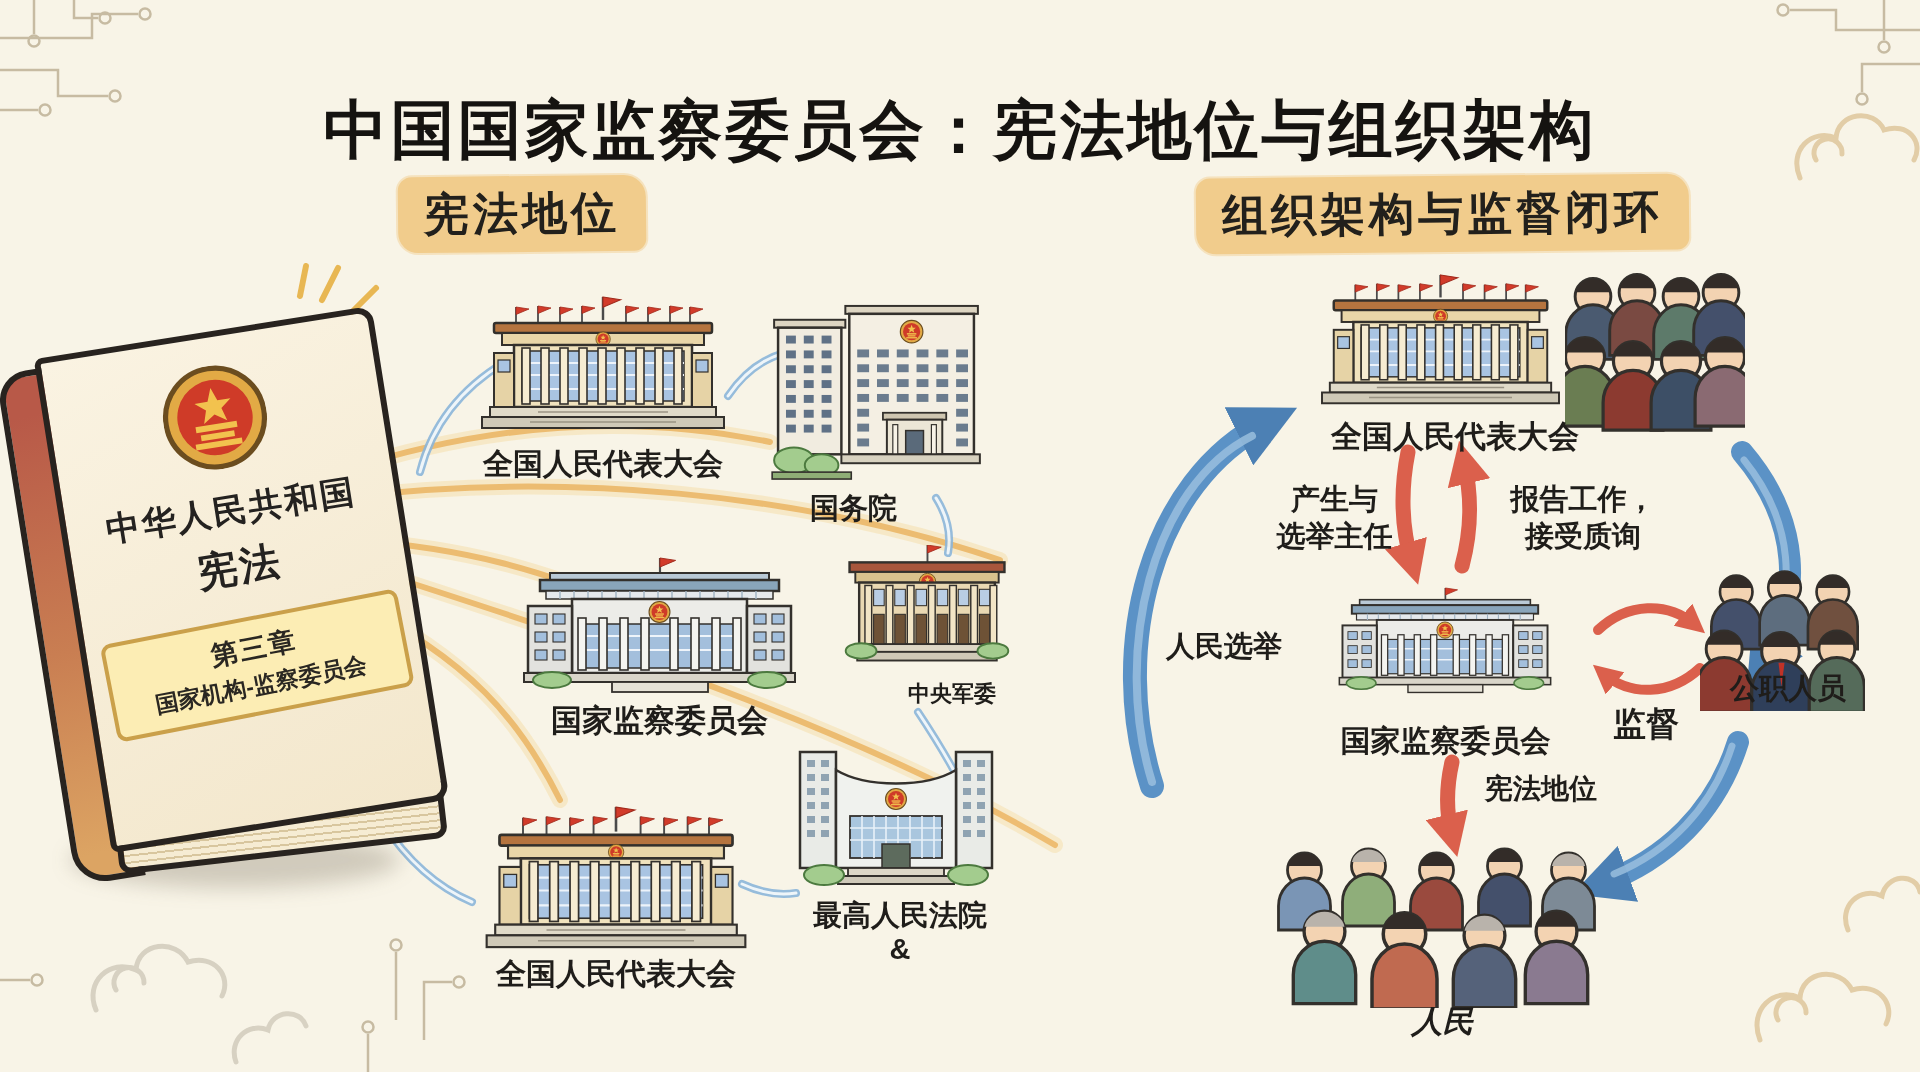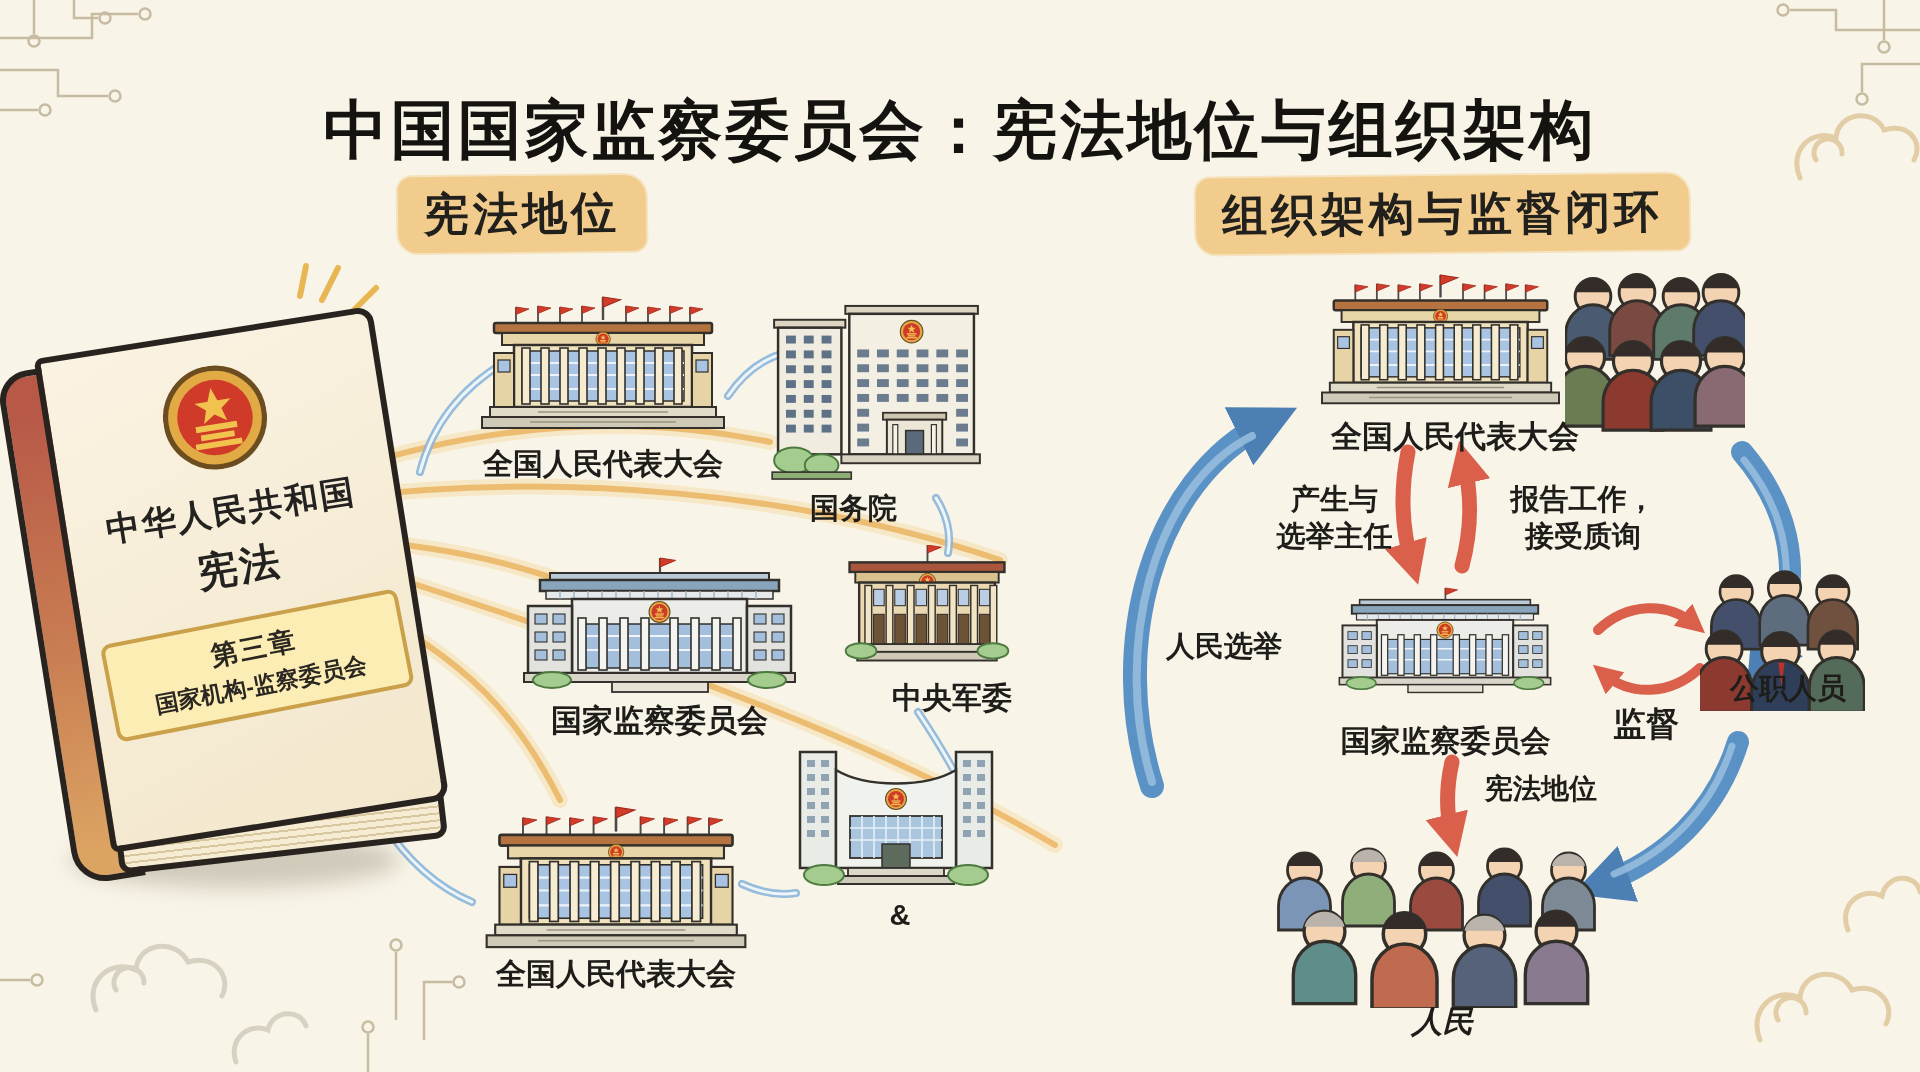--- a/index.html
+++ b/index.html
@@ -444,31 +444,32 @@
   <div class="node-label" style="left:766px;top:492px;width:175px;font-size:29px;">国务院</div>
 
   <svg class="bld" style="left:512px;top:556px;" width="295" height="140" viewBox="0 0 295 140">
       <use href="#gov-hall"></use>
     </svg>
   <div class="node-label" style="left:512px;top:703px;width:295px;font-size:31px;">国家监察委员会</div>
 
   <svg class="bld" style="left:838px;top:545px;" width="178" height="130" viewBox="0 0 185 135">
       <use href="#military-hq"></use>
     </svg>
-  <div class="node-label" style="left:852px;top:681px;width:200px;font-size:30px;">中央军委</div>
+  <div class="node-label" style="left:852px;top:681px;width:200px;font-size:22px;">中央军委</div>
 
   <svg class="bld" style="left:482px;top:806px;" width="268" height="155" viewBox="0 0 250 145">
       <use href="#great-hall"></use>
     </svg>
   <div class="node-label" style="left:482px;top:957px;width:268px;font-size:30px;">全国人民代表大会</div>
 
   <svg class="bld" style="left:790px;top:736px;" width="212" height="150" viewBox="0 0 212 150">
       <use href="#court"></use>
     </svg>
   <div class="node-label" style="left:768px;top:898px;width:264px;font-size:29px;line-height:1.18;">
+    <div>最高人民法院</div>
     <div>&amp;</div>
   </div>
 
   <svg class="bld" style="left:1318px;top:274px;" width="245" height="142" viewBox="0 0 250 145">
       <use href="#great-hall"></use>
     </svg>
   <div class="node-label" style="left:1310px;top:419px;width:290px;font-size:31px;">全国人民代表大会</div>
 
   <svg class="bld" style="left:1565px;top:262px;" width="180" height="172" viewBox="0 0 90 86">
     <g transform="translate(14,34) scale(1.05)" style="color:#4a5a70">

